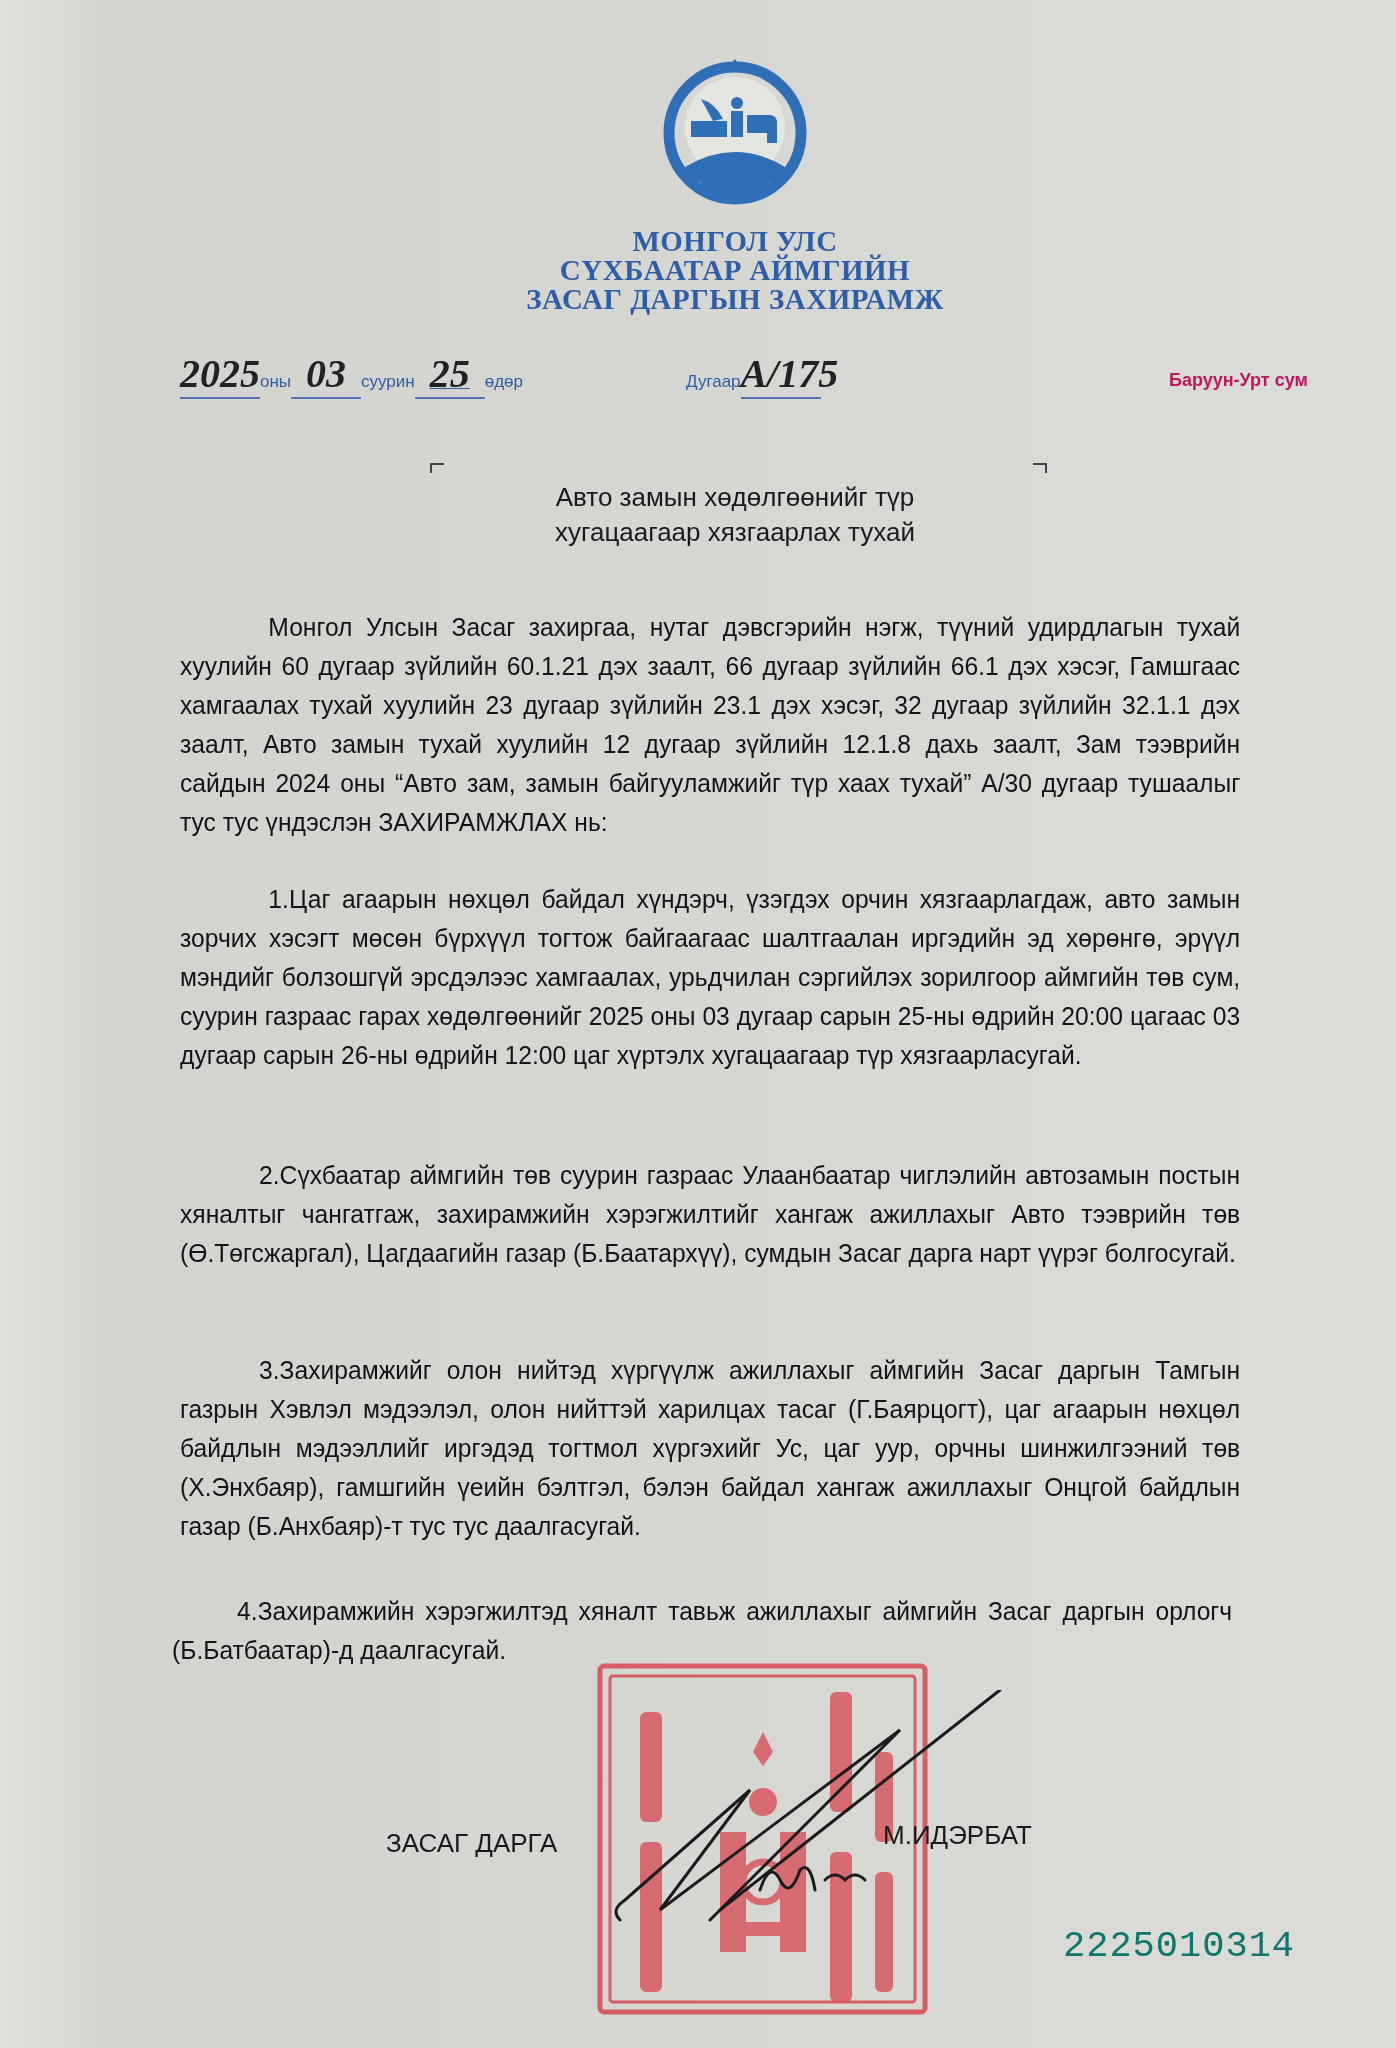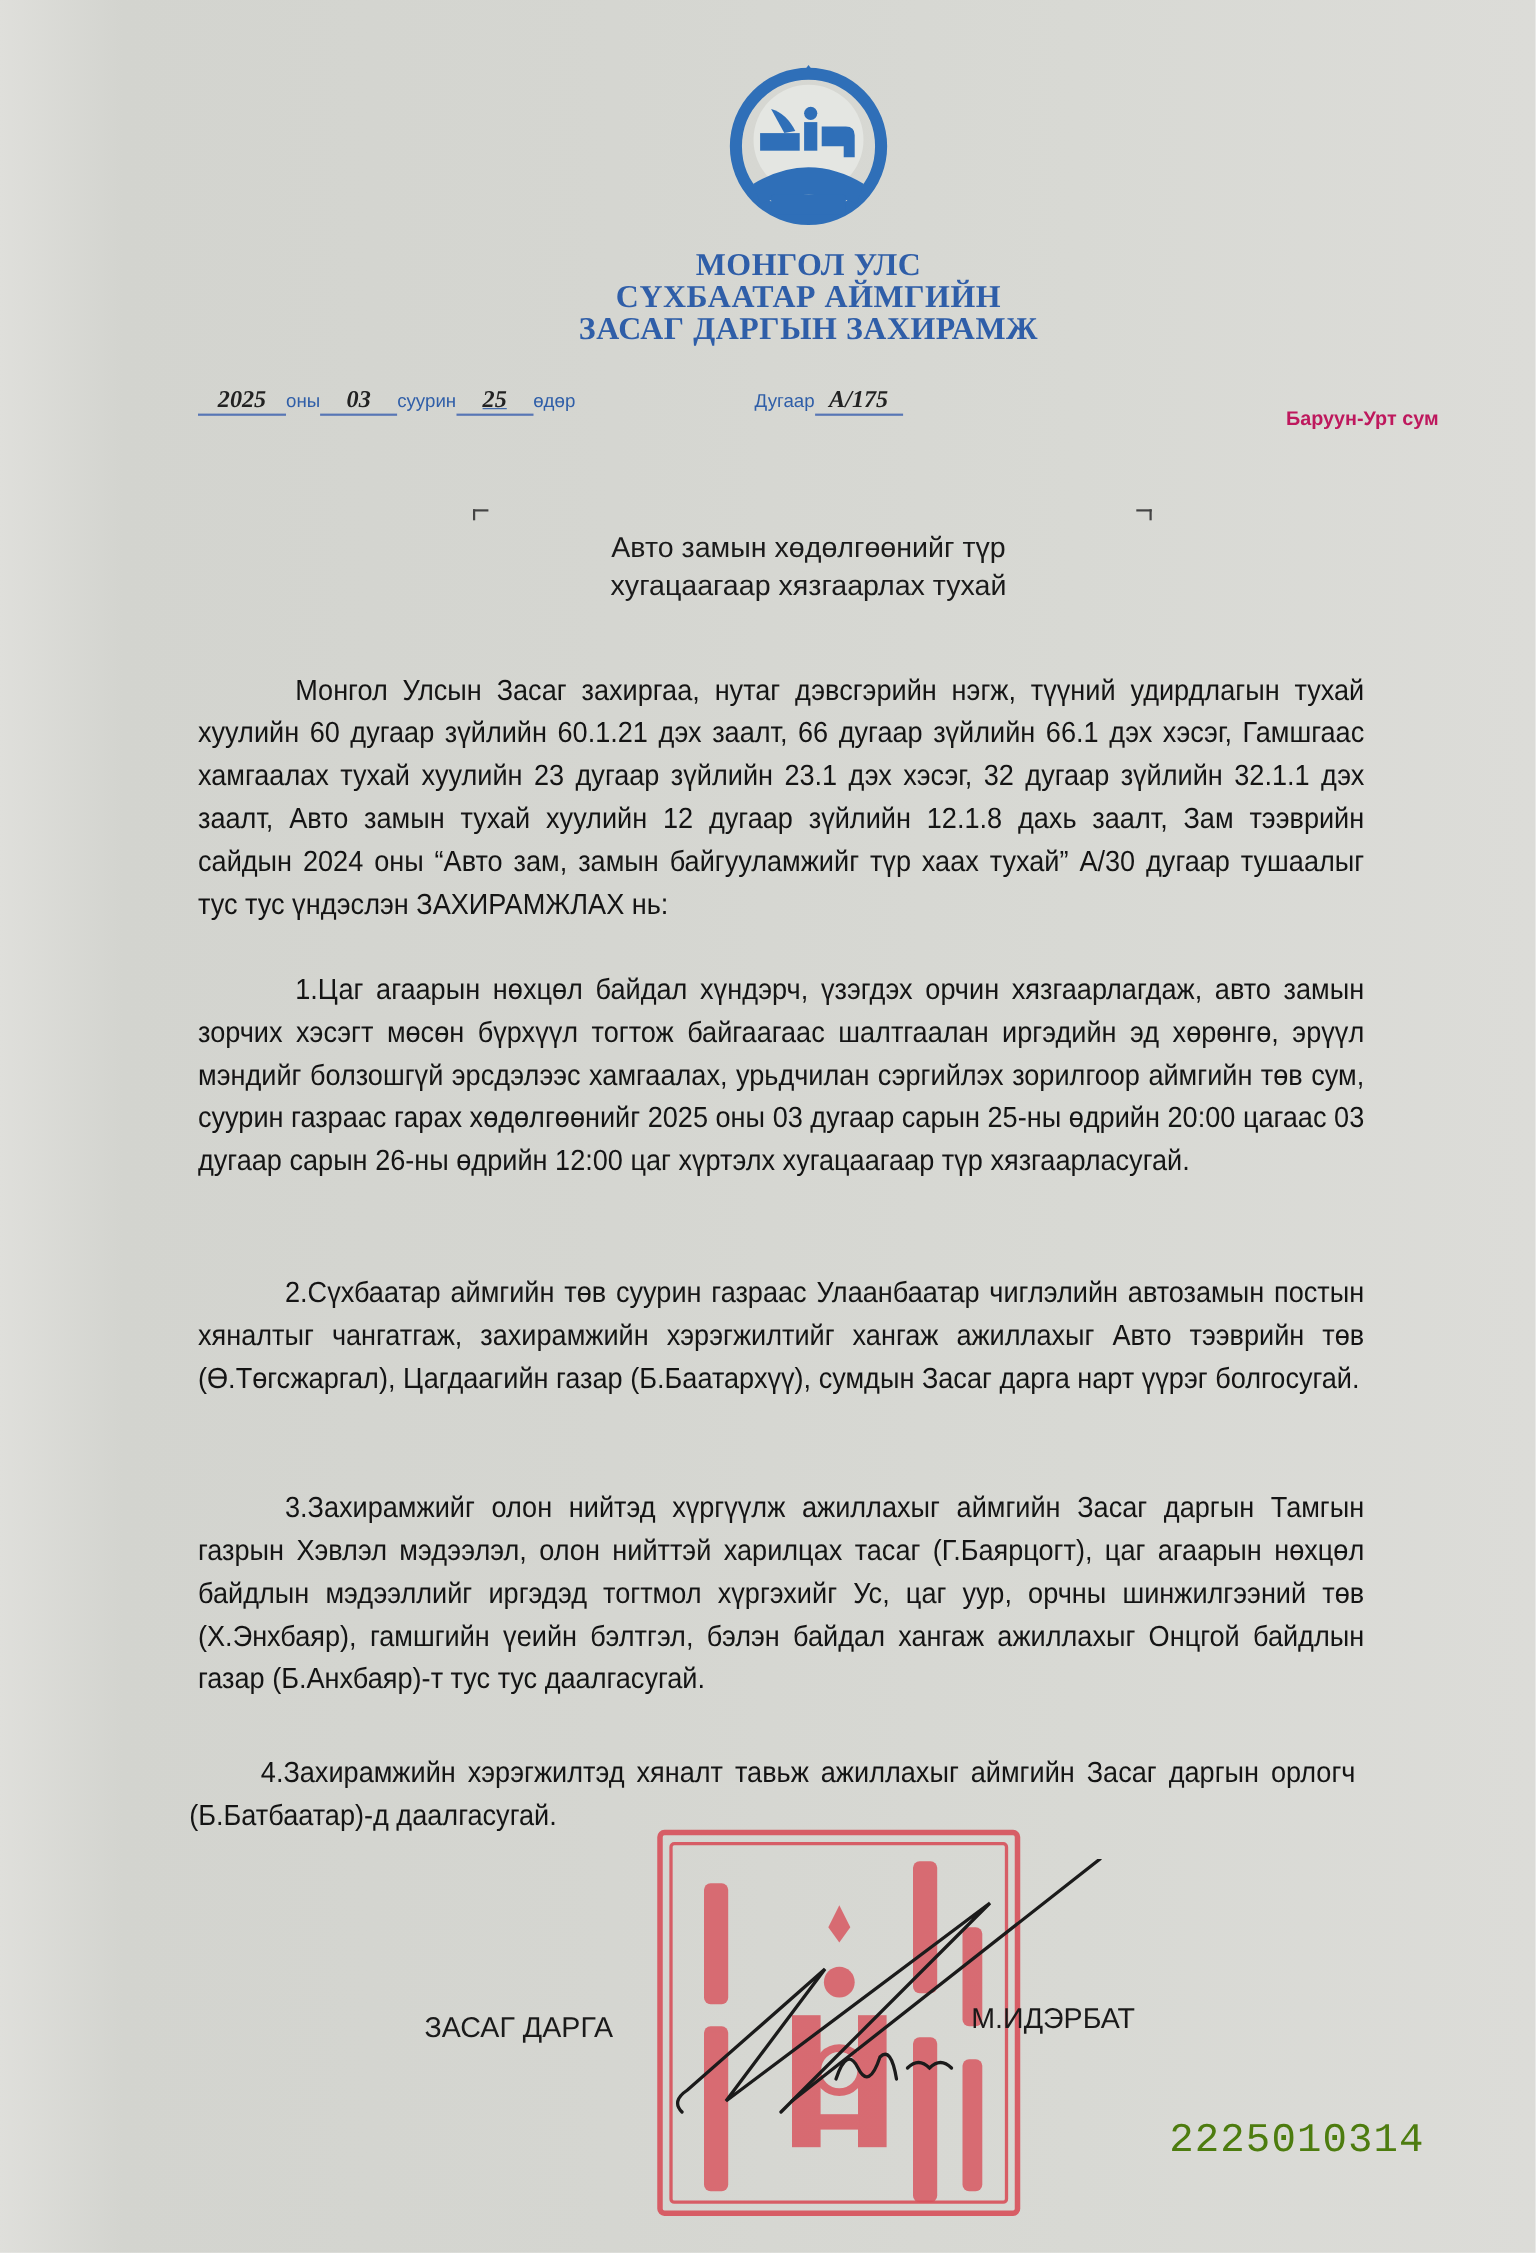--- a/index.html
+++ b/index.html
@@ -9,36 +9,36 @@
       font-family: "Liberation Sans", sans-serif;
       color:#1c1c1c;
     }
     .emblem { position:absolute; left:661px; top:55px; width:148px; height:155px; }
     .head-title {
       position:absolute; left:0; width:1470px; text-align:center;
       font-family:"Liberation Serif", serif; font-weight:bold; color:#2f5ea8;
       font-size:29px; line-height:31px; letter-spacing:0.5px;
     }
     .date-row { position:absolute; top:350px; left:180px; height:40px; font-size:17px; color:#2f5ea8; }
-    .hw { font-family:"Liberation Serif", serif; font-style:italic; font-weight:bold; color:#222; font-size:22px; }
+    .hw { font-family:"Liberation Serif", serif; font-style:italic; font-weight:bold; color:#222; font-size:40px; }
     .ul { display:inline-block; border-bottom:2px solid #5776b5; text-align:center; }
     .lbl { font-size:17px; color:#2f5ea8; }
     .place { position:absolute; left:1169px; top:370px; font-size:18px; font-weight:bold; color:#be185d; }
     .corner { position:absolute; width:12px; height:8px; border-top:2px solid #444; }
     .subject {
       position:absolute; left:0; width:1470px; text-align:center; top:480px;
       font-size:26px; line-height:35px; color:#1a1a1a;
     }
     .para {
       position:absolute; left:180px; width:1140px; font-size:26.5px; line-height:39px;
       text-align:justify; color:#141414; transform:scaleX(0.93); transform-origin:left top;
     }
     .para .indent { display:inline-block; width:95px; }
     .sign { position:absolute; font-size:26px; color:#1a1a1a; }
-    .serial { position:absolute; left:1063px; top:1925px; font-family:"Liberation Mono", monospace; font-size:37px; color:#4d7c0f; letter-spacing:1px; }
+    .serial { position:absolute; left:1063px; top:1925px; font-family:"Liberation Mono", monospace; font-size:37px; color:#0f766e; letter-spacing:1px; }
     .stamp { position:absolute; left:580px; top:1652px; width:365px; height:376px; }
     .signature { position:absolute; left:600px; top:1690px; width:420px; height:300px; }
   </style>
 </head>
 <body>
 
 <svg class="emblem" viewBox="0 0 148 155">
   <g fill="#2f6fb8">
     <path d="M74 4 l6 8 h-12z"></path>
     <circle cx="74" cy="78" r="66" fill="none" stroke="#2f6fb8" stroke-width="11"></circle>

